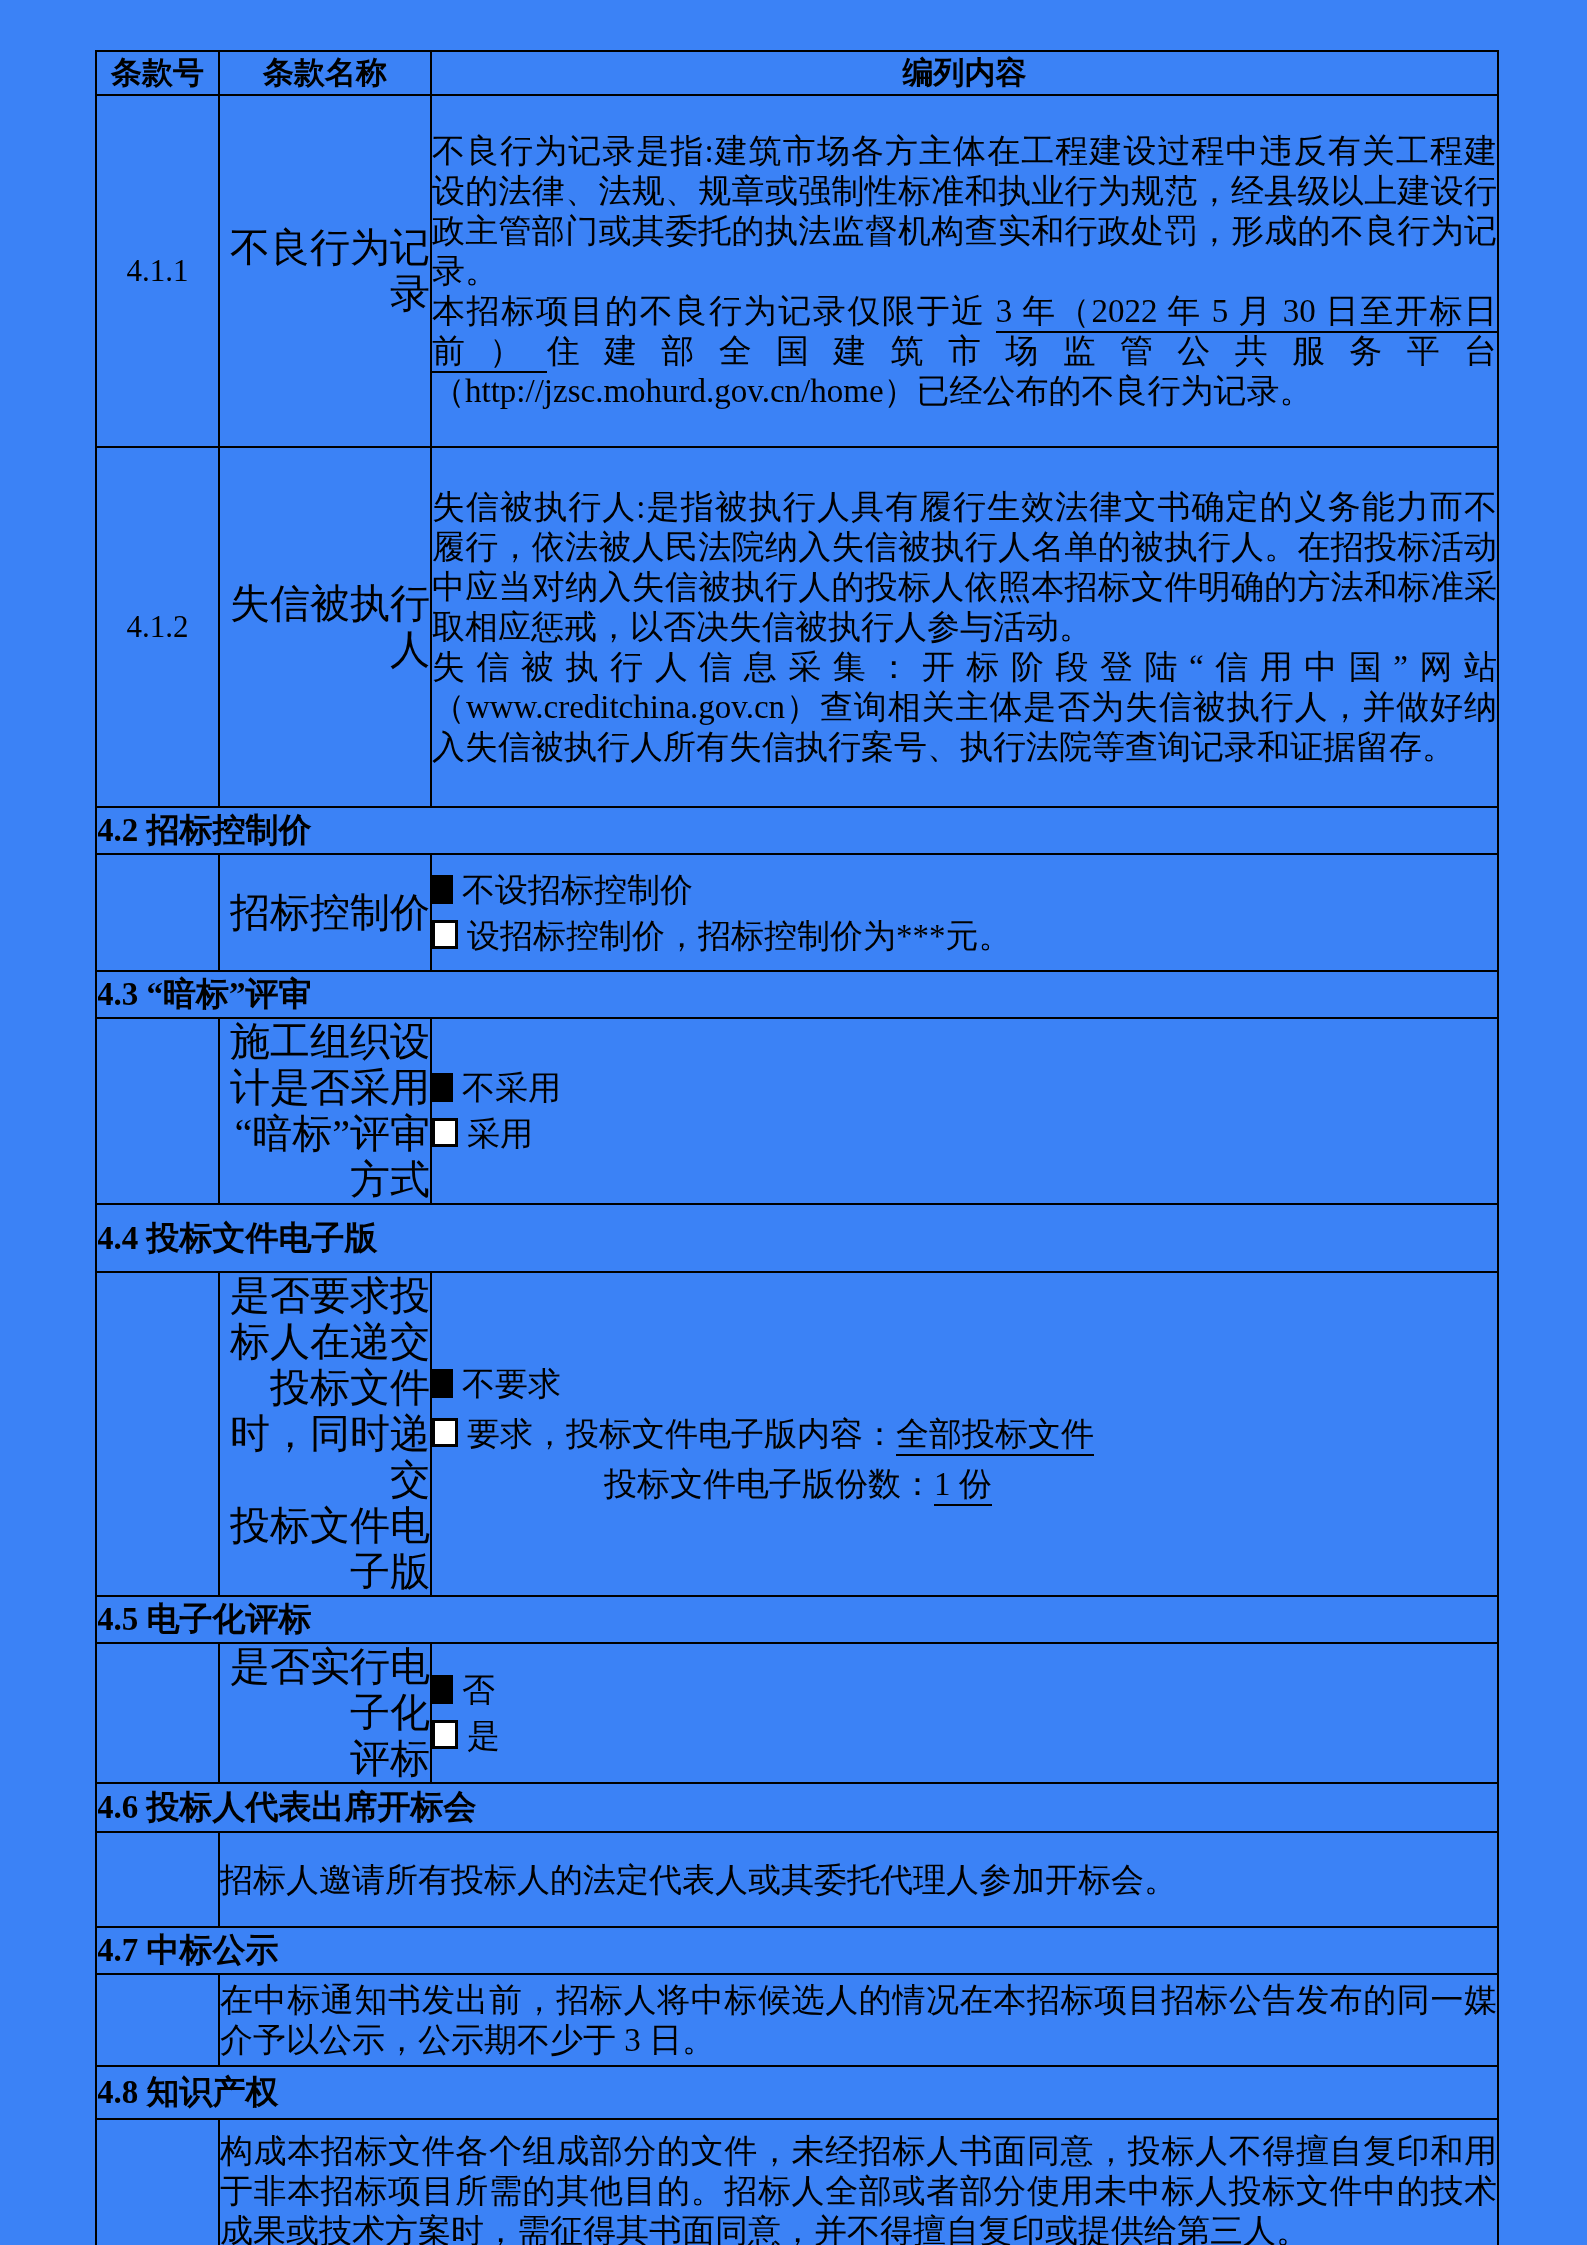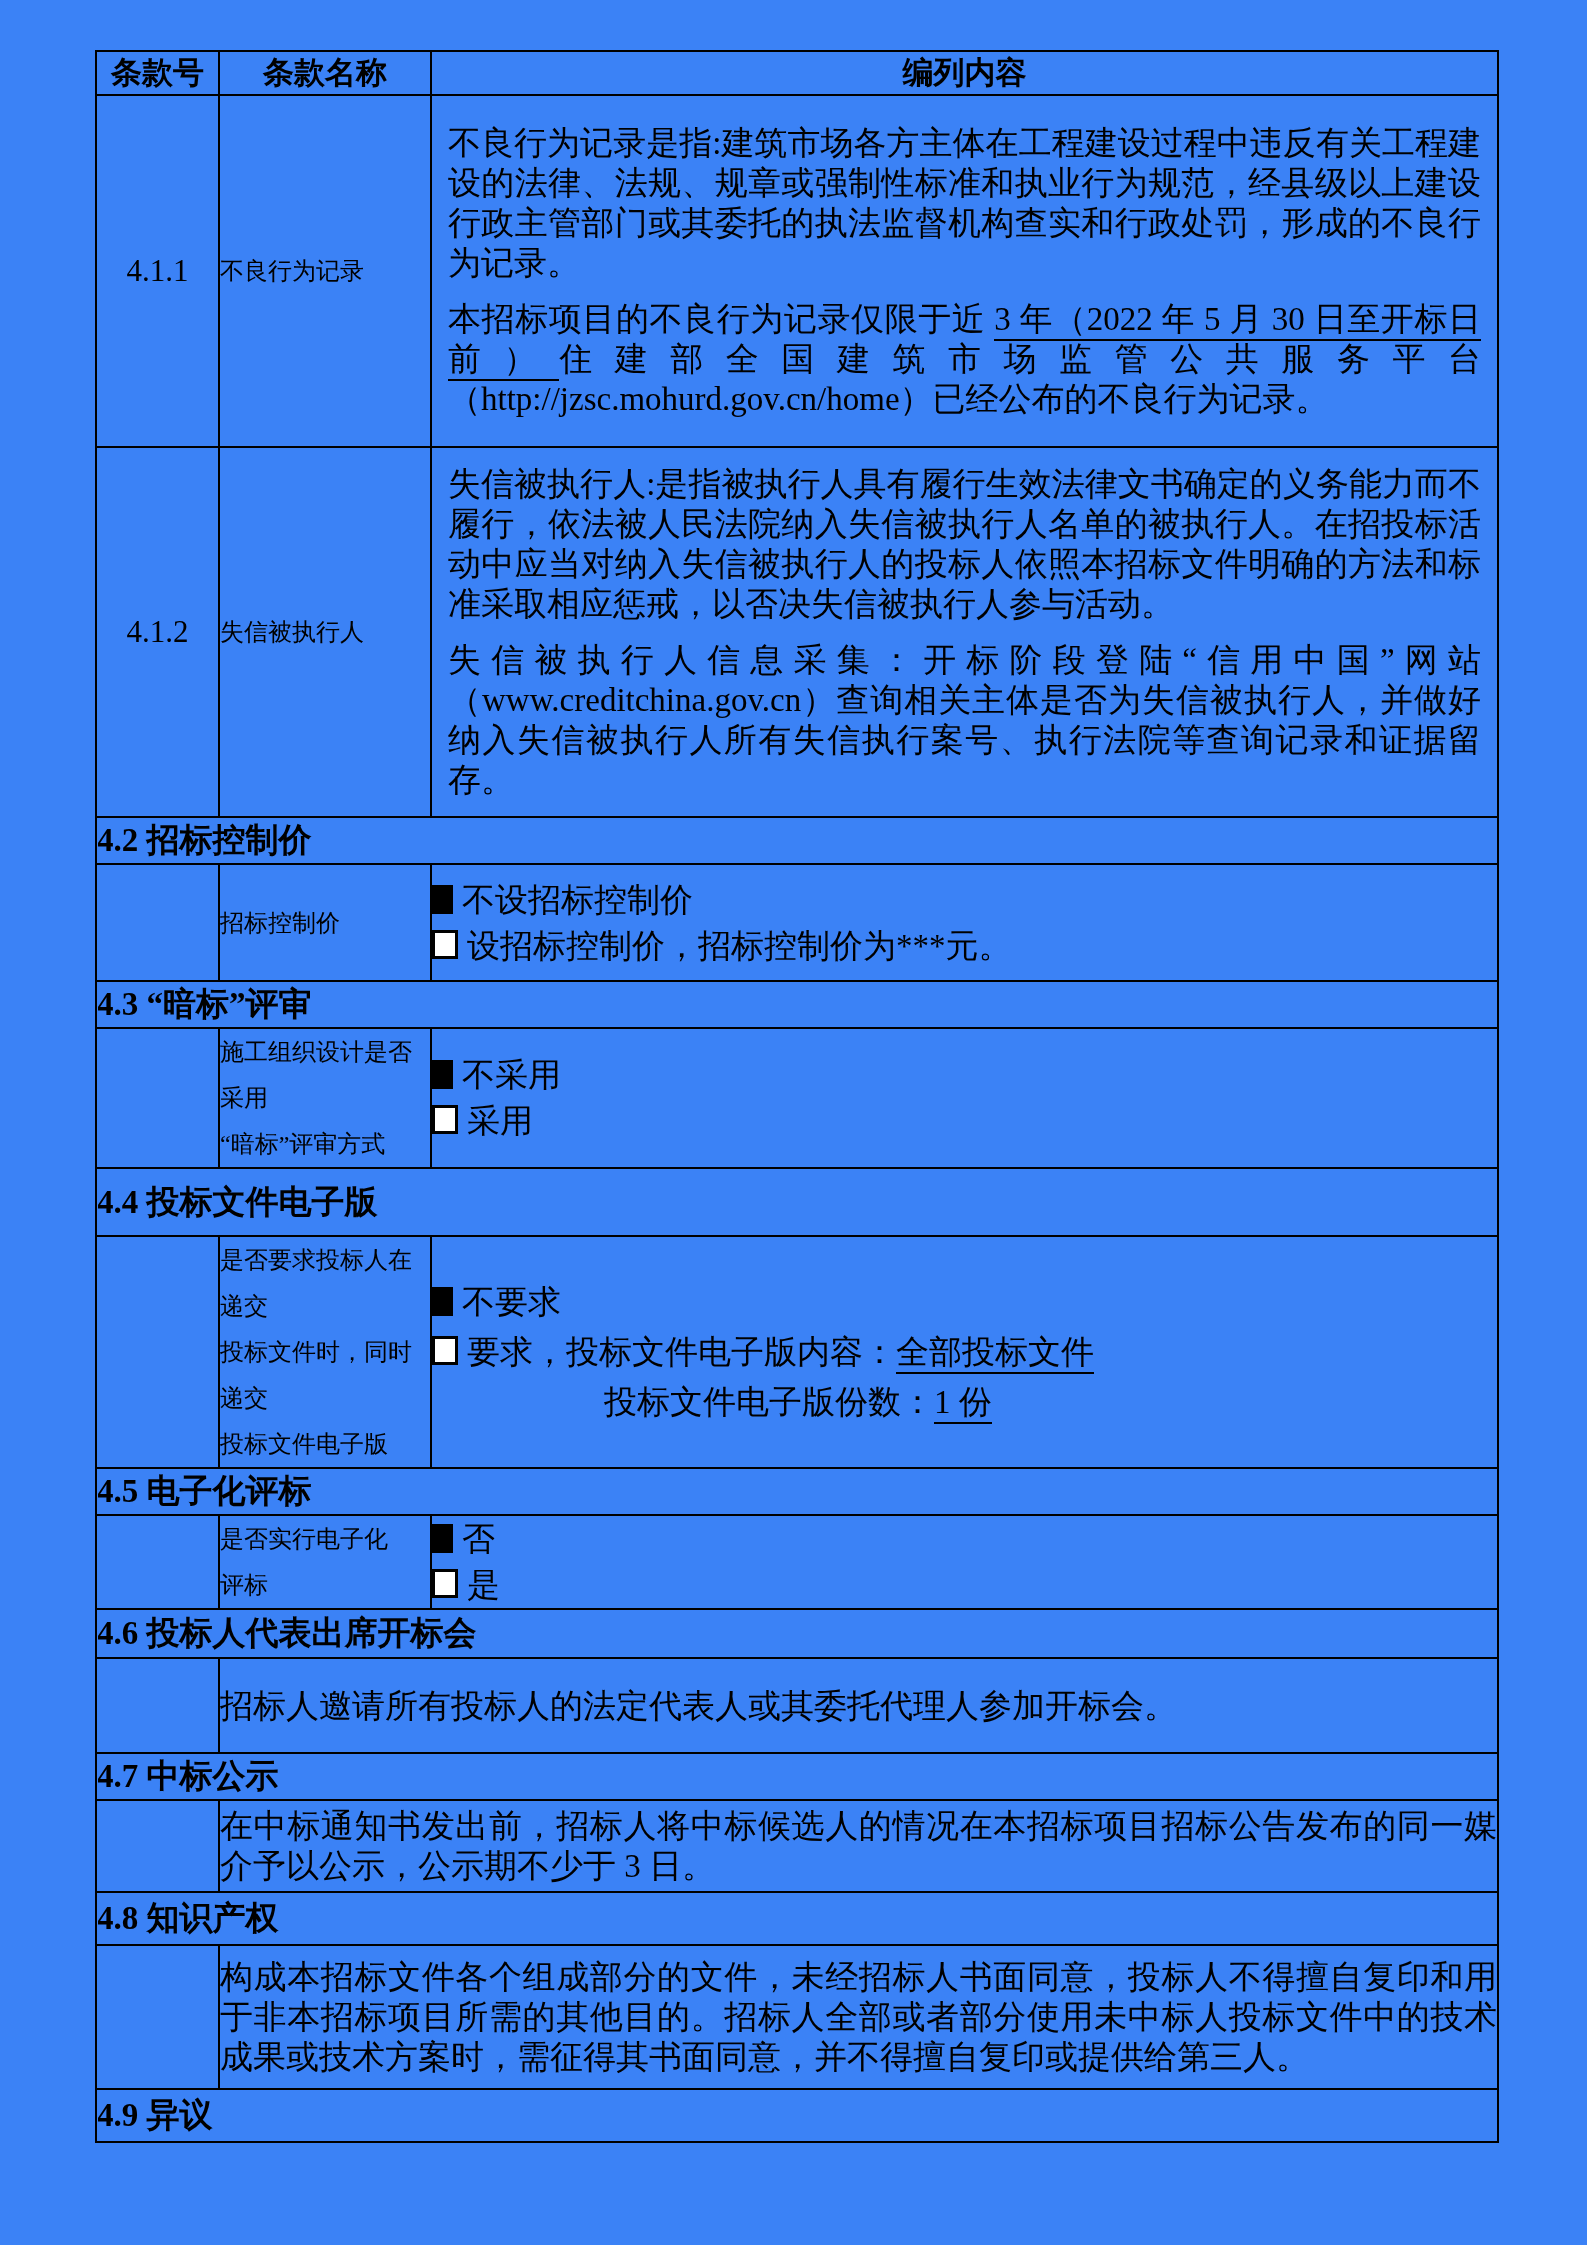--- a/index.html
+++ b/index.html
@@ -31,33 +31,33 @@
     font-size:31px;
     text-align:center;
   }
   
   .c-no{
     text-align:center;
     font-size:31px;
   }
   
   .c-name{
-    text-align:left;
-    font-size:24px;
+    text-align:right;
+    font-size:40px;
     line-height:46px;
     padding:0 6px;
   }
   
   .c-body{
     font-size:33px;
     line-height:40px;
     text-align:justify;
     padding:6px 18px;
   }
-  .c-body p{margin:16px;}
+  .c-body p{margin:0;}
   
   .section td{
     font-weight:bold;
     font-size:33px;
     text-align:left;
     padding:0 0 0 14px;
     border-radius:16px;
   }
   
   .opts{

